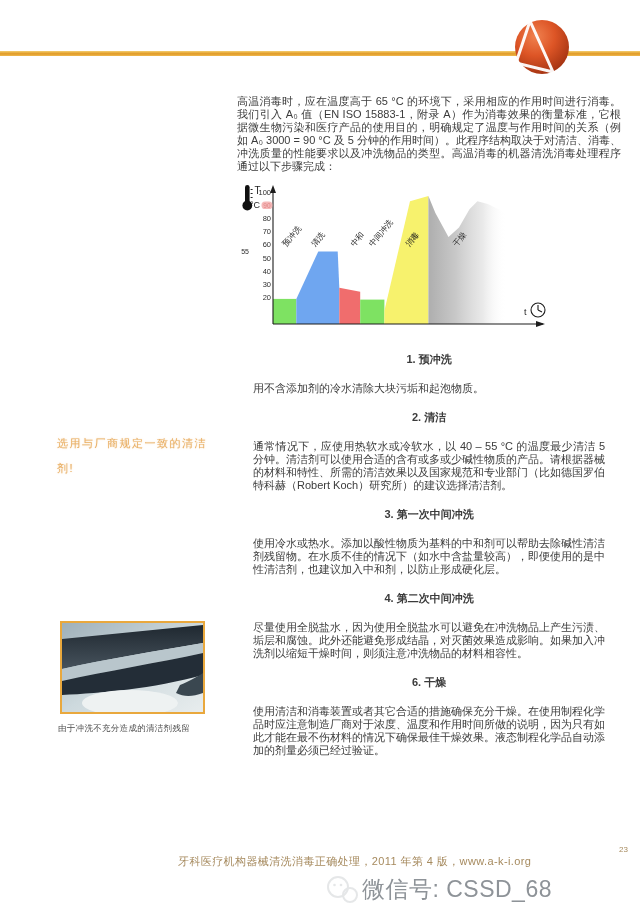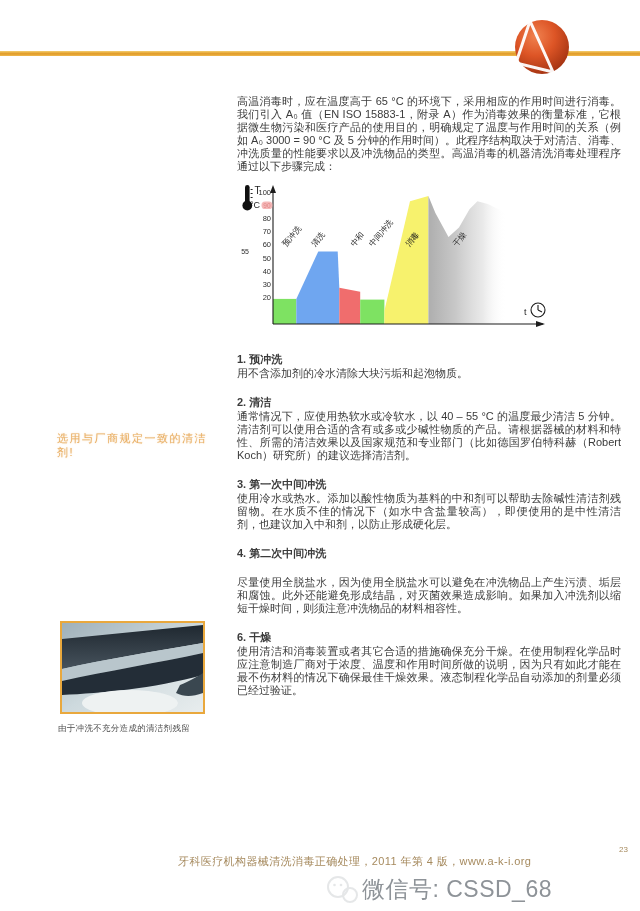--- a/index.html
+++ b/index.html
@@ -16,25 +16,25 @@
   .intro{margin:0 0 8px 0;}
 
   #chart-wrap{position:relative;width:320px;height:158px;margin:0 0 14px 0;}
   #chart-svg{display:block;}
   #chart-svg text{font-family:"Liberation Sans","DejaVu Sans",sans-serif;}
   .phase-label{font-size:8px;fill:#1d1d1d;}
   .ytick{font-size:7.5px;fill:#2e2e2e;}
   .ytick.small{font-size:7px;}
 
   .section{margin-bottom:16px;}
-  .sec-head{font-weight:bold;margin-bottom:1px;text-align:left;}
-  .sec-body{margin:0;}
+  .sec-head{font-weight:bold;margin-bottom:1px;text-align:center;}
+  .sec-body{margin:16px;}
 
   #margin-note{position:absolute;left:57px;top:431px;width:154px;font-size:11px;
-    line-height:14px;color:#e9af64;letter-spacing:1.5px;
+    line-height:25px;color:#e9af64;letter-spacing:1.5px;
     text-shadow:0 0 1.5px rgba(233,175,100,.55);}
 
   #photo{position:absolute;left:60px;top:621px;width:145px;height:93px;
     border:2px solid #e9a83d;box-sizing:border-box;background:#cfd9dd;}
   #photo svg{display:block;width:141px;height:89px;filter:blur(.4px);}
   #photo-caption{position:absolute;left:58px;top:723px;width:175px;font-size:8.5px;
     color:#4c4c4c;letter-spacing:.3px;}
 
   #footer-line{position:absolute;left:178px;top:854px;font-size:11px;
     color:#a68a5e;letter-spacing:.4px;}

